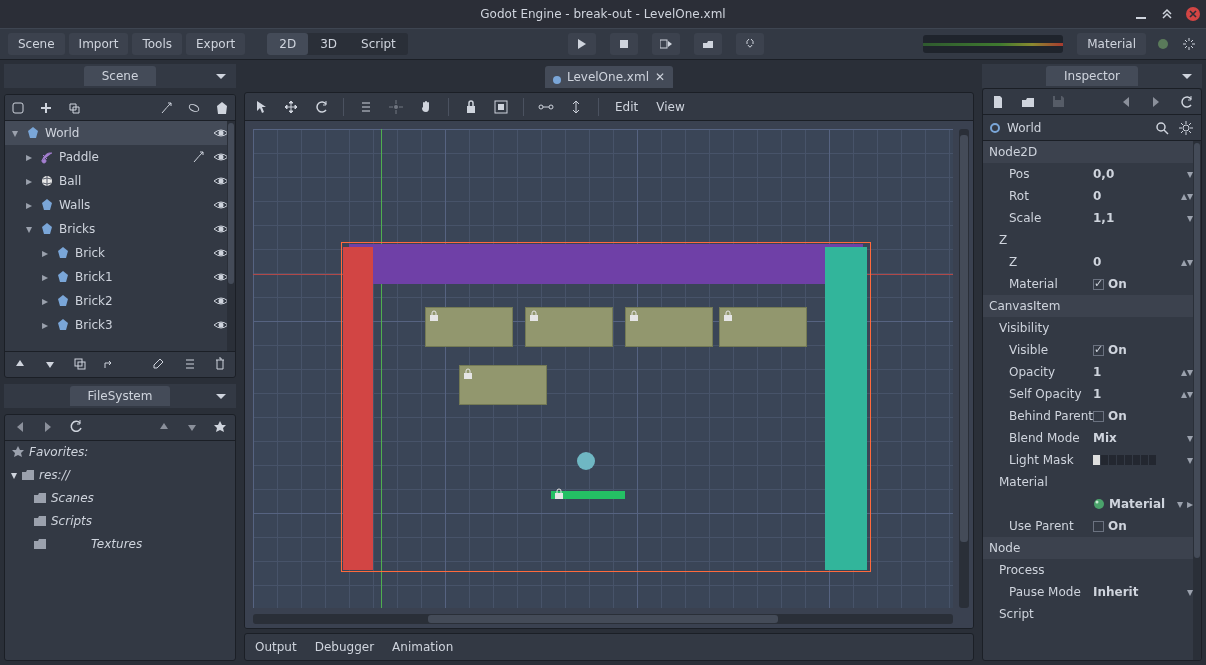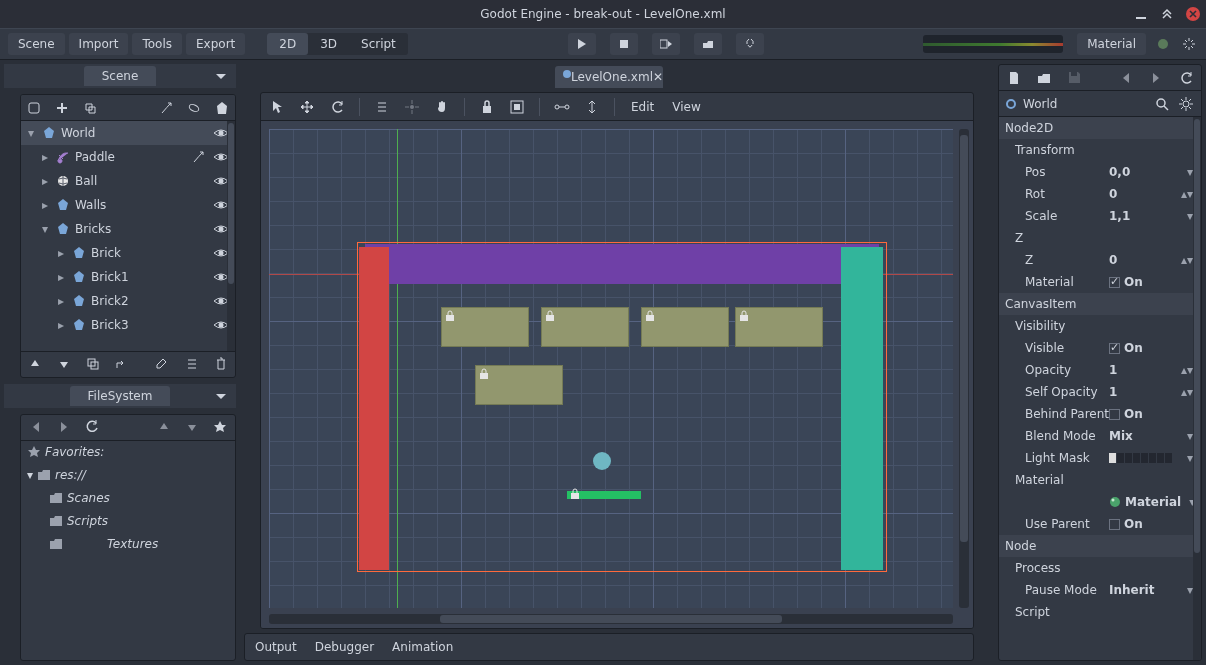--- a/index.html
+++ b/index.html
@@ -42,21 +42,21 @@
   .meter .bar{height:3px;width:100%;background:linear-gradient(to right,#2f5a2f 0%,#3f7a2f 55%,#8a8a2f 78%,#a83a2f 100%);}
   .settings-grp{display:flex;align-items:center;gap:8px;}
   .settings-btn{padding:4px 10px;background:var(--bg2);border-radius:3px;cursor:pointer;}
 
   
   .main{display:flex;height:calc(665px - 28px - 32px);}
   .left{width:240px;display:flex;flex-direction:column;gap:6px;padding:4px;}
   .center{flex:1;display:flex;flex-direction:column;padding:4px;gap:4px;}
   .right{width:228px;display:flex;flex-direction:column;padding:4px;}
 
-  .panel{background:var(--bg1);border:1px solid var(--border);border-radius:3px;display:flex;flex-direction:column;overflow:hidden;margin-left:16px;}
+  .panel{background:var(--bg1);border:1px solid var(--border);border-radius:3px;display:flex;flex-direction:column;overflow:hidden;}
   .dock-tab-row{height:24px;display:flex;align-items:center;justify-content:center;position:relative;background:var(--bg1);}
   .dock-tab{background:var(--bg3);padding:3px 18px;border-radius:3px 3px 0 0;}
   .dock-menu{position:absolute;right:6px;top:4px;}
 
   
   .scene-toolbar{height:26px;display:flex;align-items:center;padding:0 4px;gap:10px;background:var(--bg1);border-bottom:1px solid var(--border);}
   .scene-toolbar .spacer{flex:1}
   .icon-btn{width:18px;height:18px;display:flex;align-items:center;justify-content:center;cursor:pointer;}
   .tree{flex:1;overflow:auto;background:var(--bg1);position:relative;}
   .tree-row{height:24px;display:flex;align-items:center;padding-left:4px;position:relative;}
@@ -73,21 +73,21 @@
   .left .scrollbar-v .thumb{position:absolute;left:1px;right:1px;top:2px;height:70%;background:var(--bg3);border-radius:3px;}
 
   
   .fs-toolbar{height:26px;display:flex;align-items:center;padding:0 6px;gap:10px;border-bottom:1px solid var(--border);}
   .fs-toolbar .spacer{flex:1}
   .fs-tree{flex:1;overflow:auto;}
   .fs-row{height:23px;display:flex;align-items:center;padding-left:6px;gap:4px;font-style:italic;}
 
   
   .scene-tabs{height:24px;display:flex;align-items:flex-end;justify-content:center;gap:2px;}
-  .scene-tab{background:var(--bg3);padding:4px 0 4px 8px;border-radius:3px 3px 0 0;display:flex;align-items:flex-start;}
+  .scene-tab{background:var(--bg3);padding:4px 8px 4px 8px;border-radius:3px 3px 0 0;display:flex;align-items:flex-end;gap:6px;}
   .scene-tab .dot{width:8px;height:8px;border-radius:50%;background:#7aa6d8;}
   .center .panel{flex:1;}
   .canvas-toolbar{height:28px;display:flex;align-items:center;padding:0 6px;gap:10px;border-bottom:1px solid var(--border);}
   .canvas-toolbar .sep{width:1px;height:18px;background:#4b5260;margin:0 2px;}
   .canvas-toolbar .tbtn{width:20px;height:20px;display:flex;align-items:center;justify-content:center;cursor:pointer;border-radius:2px;}
   .canvas-toolbar .tlabel{cursor:pointer;padding:2px 4px;}
   .viewport-wrap{flex:1;position:relative;background:#3a4150;}
   .viewport{position:absolute;left:8px;top:8px;right:20px;bottom:20px;background:#3a4557;overflow:hidden;}
   .grid{position:absolute;inset:0;
         background-image:
@@ -694,20 +694,28 @@
     </div>
 
     <div class="bottom-tabs">
       <span>Output</span>
       <span>Debugger</span>
       <span>Animation</span>
     </div>
   </div>
 
   <div class="right">
+    <div class="dock-tab-row">
+      <div class="dock-tab">Inspector</div>
+      <div class="dock-menu icon-btn">
+          <svg width="10" height="6">
+            <path d="M0 0 L5 5 L10 0 Z" fill="#cfd4dd"></path>
+          </svg>
+        </div>
+    </div>
     <div class="panel" style="flex:1">
       <div class="insp-toolbar">
         <div class="icon-btn">
             <svg width="12" height="14">
               <path d="M2 1 H8 L10 3 V13 H2 Z" fill="#cfd4dd"></path>
             </svg>
           </div>
         <div class="icon-btn">
             <svg width="14" height="12">
               <path d="M1 11 V4 H5 L6 2 H13 V11 Z" fill="#cfd4dd"></path>
@@ -759,21 +767,20 @@
                 <line x1="2" y1="2" x2="4" y2="4"></line>
                 <line x1="10" y1="10" x2="12" y2="12"></line>
                 <line x1="12" y1="2" x2="10" y2="4"></line>
                 <line x1="4" y1="10" x2="2" y2="12"></line>
               </g>
             </svg>
           </div>
       </div>
       <div class="insp-body" id="insp-body">
         <div class="cat">Node2D</div>
-          <div class="sect">Transform</div>
           <div class="prop">
             <span class="plabel">Pos</span>
             <span class="pval">
               <span>0,0</span>
               <span class="dd" style="margin-left:auto">▾</span>
             </span>
           </div>
           <div class="prop">
             <span class="plabel">Rot</span>
             <span class="pval">

